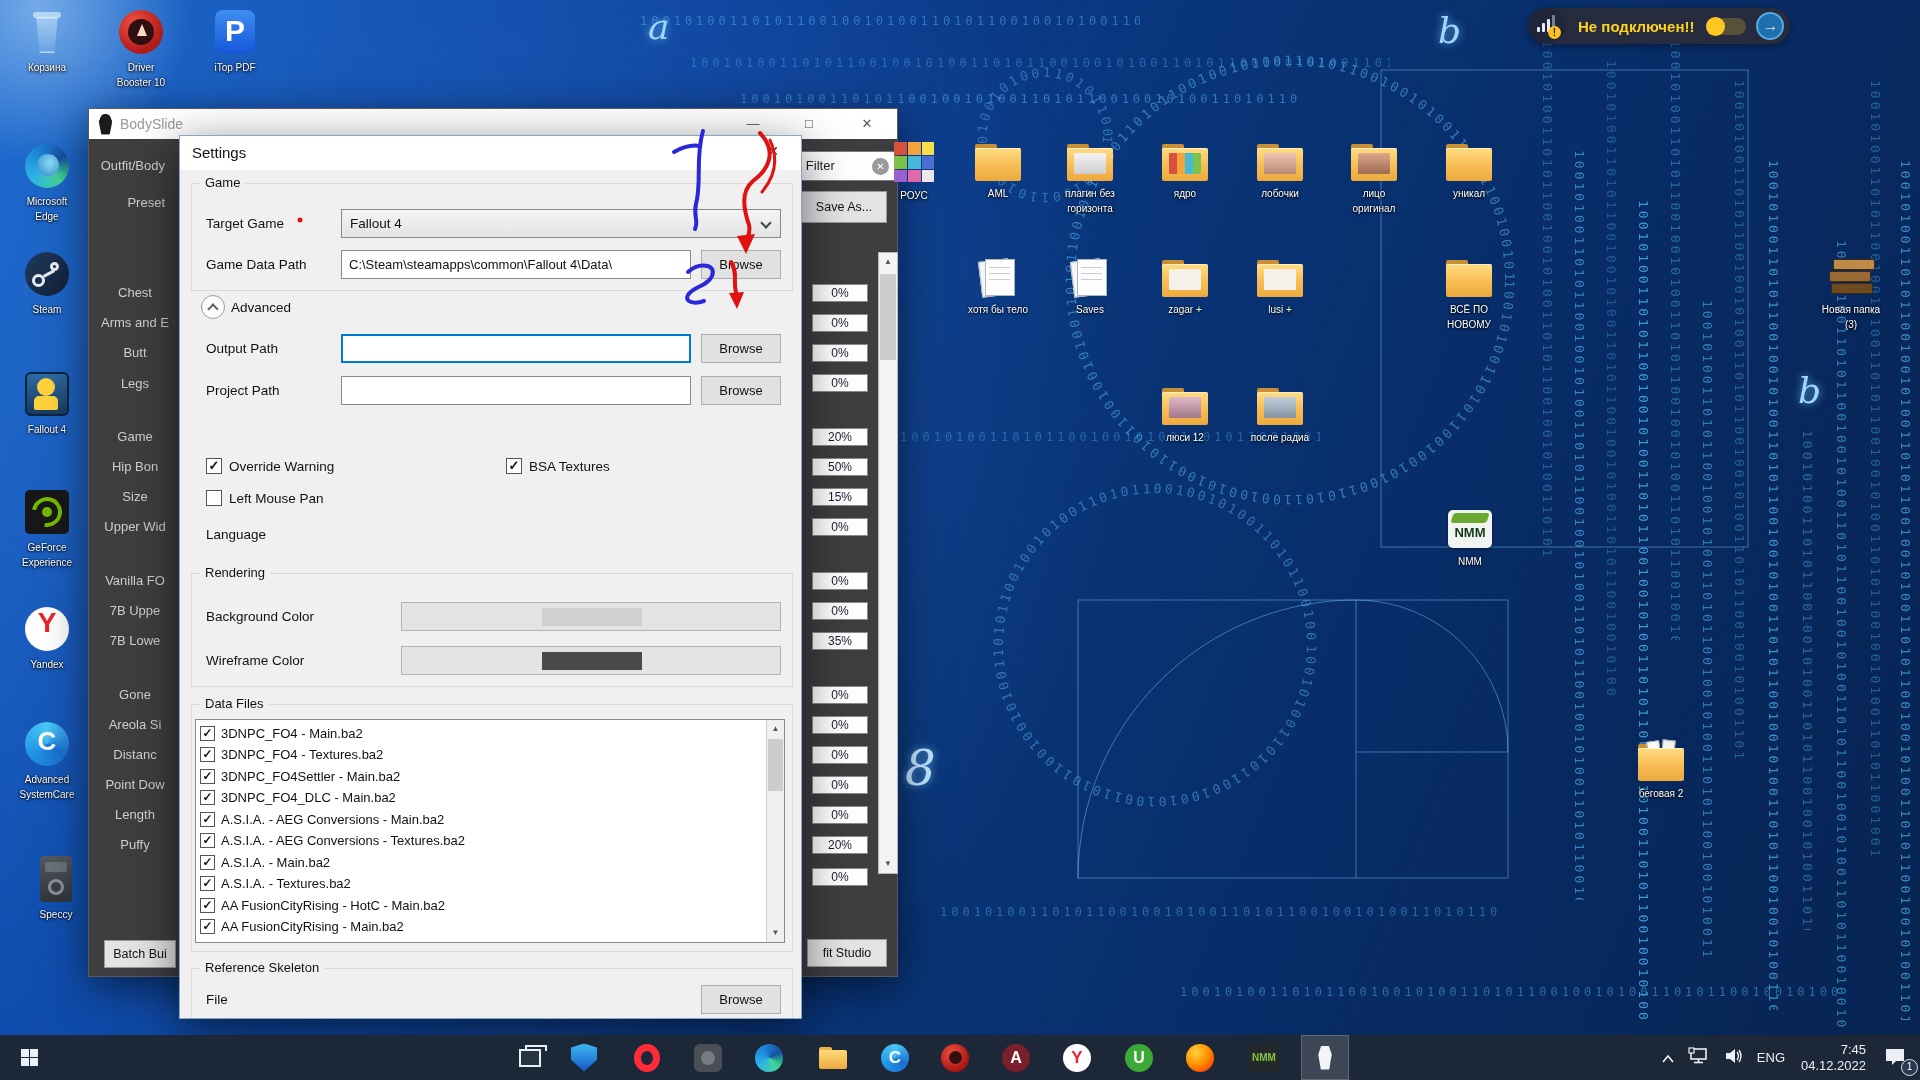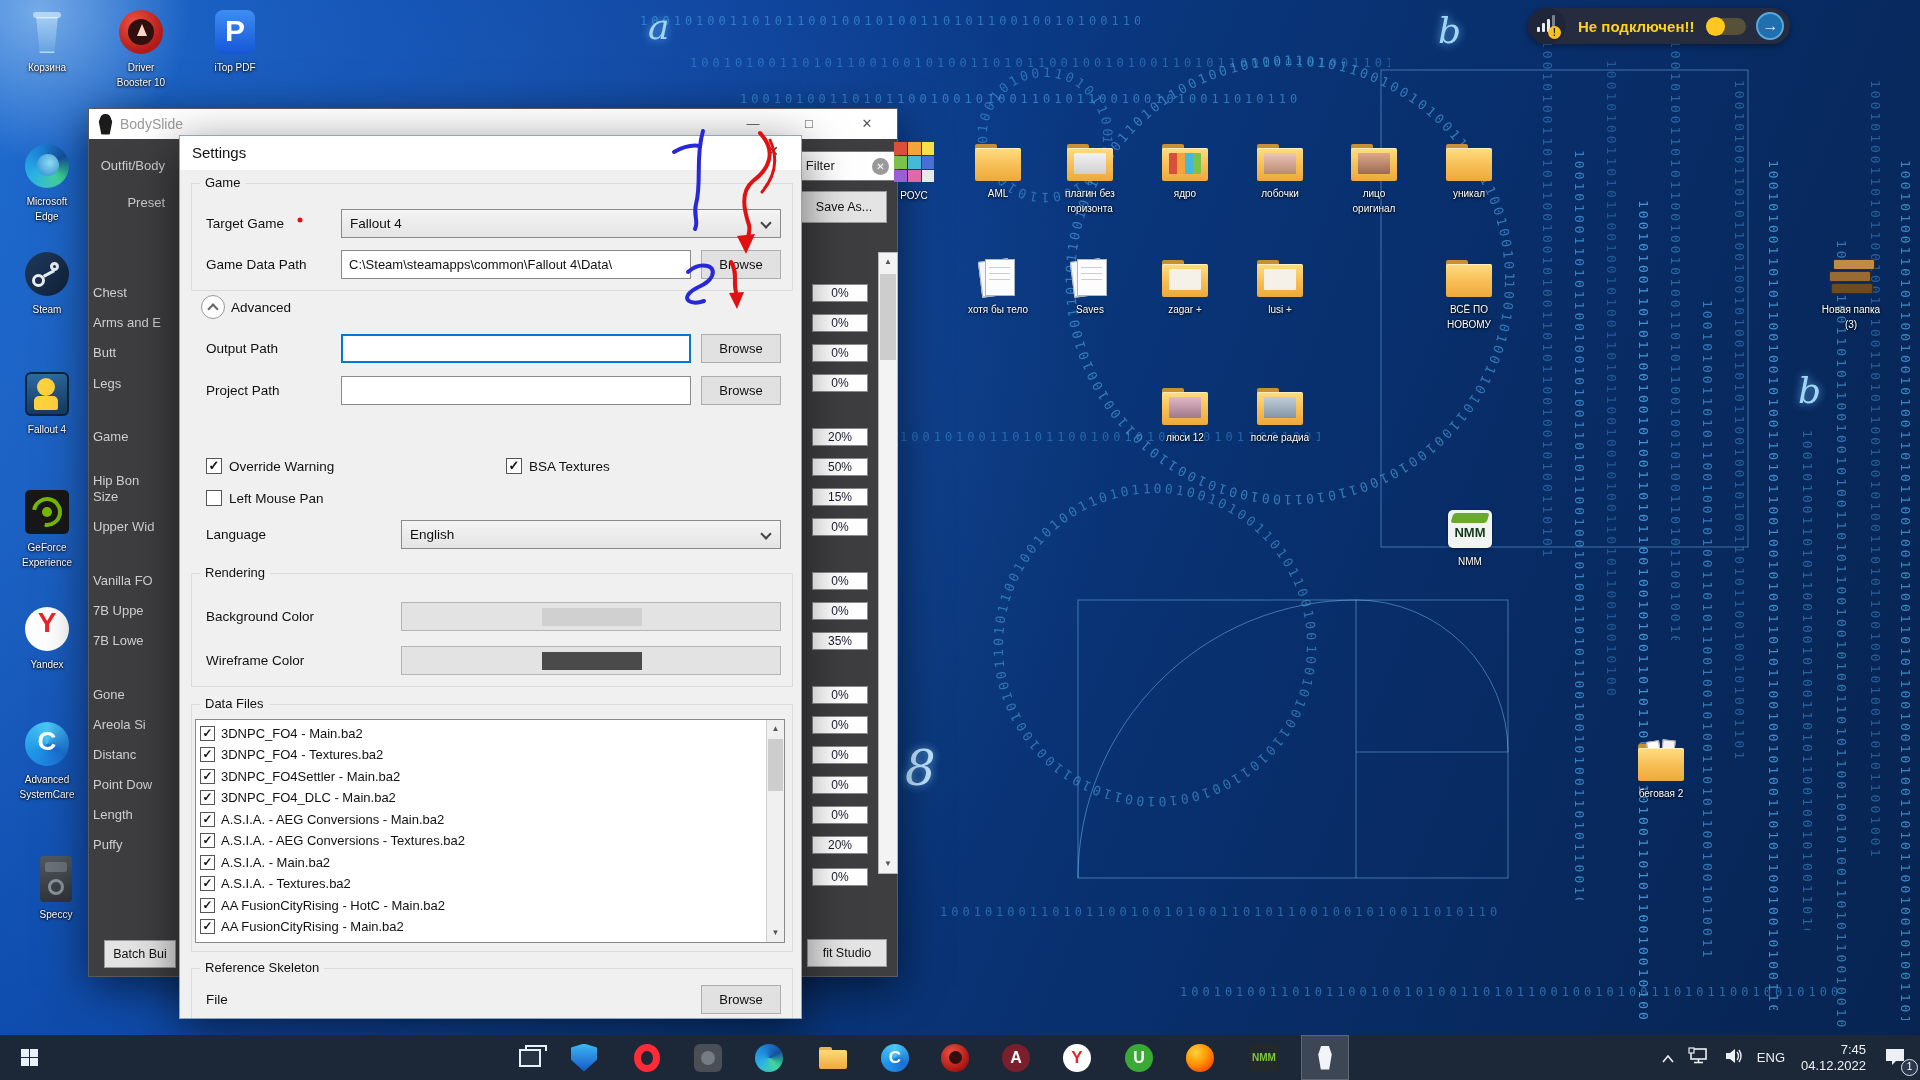--- a/index.html
+++ b/index.html
@@ -40,21 +40,21 @@
   .notif .ntext { color:#ffd21e; font-weight:bold; font-size:15px; margin:0 12px 0 4px; }
   .notif .toggle { position:relative; width:40px; height:17px; border-radius:9px; background:#585139; margin-right:10px; }
   .notif .knob { position:absolute; left:0px; top:-1px; width:19px; height:19px; border-radius:50%; background:#ffc821; }
   .notif .go { width:28px; height:28px; border-radius:50%; background:#1d6fae; border:2px solid #59a8dd; color:#cfeaff; font-size:16px; text-align:center; line-height:24px; }
   
   .bswin { position:absolute; left:88px; top:108px; width:810px; height:869px; background:#3e3e41; border:1px solid #5a5a5e; box-shadow:0 10px 40px rgba(0,0,0,.55); }
   .bstitle { position:absolute; left:0; top:0; width:100%; height:30px; background:#ffffff; display:flex; align-items:center; }
   .bstitle .appico { width:15px; height:21px; margin:0 7px 0 9px; background:#1b1b1b; border-radius:45% 45% 40% 40%/60% 60% 30% 30%; clip-path:polygon(25% 0,75% 0,95% 38%,78% 100%,22% 100%,5% 38%); }
   .bstitle .ttext { color:#9a9a9a; font-size:14px; }
   .winbtn { position:absolute; top:0; width:34px; height:29px; color:#555; font-size:13px; text-align:center; line-height:29px; }
-  .bs-row-label { position:absolute; left:4px; width:84px; height:18px; line-height:18px; text-align:left; color:#cfcfcf; font-size:13px; white-space:nowrap; overflow:hidden; }
+  .bs-row-label { position:absolute; left:4px; width:84px; height:18px; line-height:18px; text-align:center; color:#cfcfcf; font-size:13px; white-space:nowrap; overflow:hidden; }
   .bs-val { position:absolute; left:723px; width:56px; height:18px; background:#fff; border:1px solid #8a8a8a; color:#1c1c30; font-size:12px; text-align:center; line-height:16px; }
   .bs-side-lbl { position:absolute; left:4px; width:72px; text-align:right; color:#cccccc; font-size:13px; }
   .bs-btn { position:absolute; background:#e4e4e4; border:1px solid #9a9a9a; color:#111; font-size:12.5px; text-align:center; line-height:26px; height:28px; overflow:hidden; white-space:nowrap; }
   .bs-scroll { position:absolute; left:789px; top:143px; width:20px; height:622px; background:#f3f3f3; border:1px solid #b8b8b8; }
   .bs-scroll .thumb { position:absolute; left:1px; top:21px; width:16px; height:86px; background:#cdcdcd; }
   .sarrow { position:absolute; left:0; width:18px; height:18px; font-size:8px; color:#555; text-align:center; line-height:18px; }
   .filterbox { position:absolute; left:698px; top:42px; width:108px; height:30px; background:#fff; border:1px solid #7a7a7a; font-size:13px; color:#222; line-height:28px; padding-left:7px; }
   .filterbox .clr { position:absolute; right:5px; top:6px; width:17px; height:17px; border-radius:50%; background:#9a9a9a; color:#fff; font-size:10px; text-align:center; line-height:17px; }
   
   .dlg { position:absolute; left:179px; top:135px; width:623px; height:884px; background:#f0f0f0; border:1px solid #89a6c4; box-shadow:0 12px 45px rgba(0,0,0,.55); overflow:hidden; }
@@ -412,21 +412,21 @@
     </div>
 
     <div class="bs-side-lbl" style="top:49px">Outfit/Body</div>
     <div class="bs-side-lbl" style="top:86px">Preset</div>
 
     <div class="bs-row-label" style="top:175px">Chest</div>
     <div class="bs-row-label" style="top:205px">Arms and E</div>
     <div class="bs-row-label" style="top:235px">Butt</div>
     <div class="bs-row-label" style="top:266px">Legs</div>
     <div class="bs-row-label" style="top:319px">Game</div>
-    <div class="bs-row-label" style="top:363px">Hip Bon</div>
+    <div class="bs-row-label" style="top:349px">Hip Bon</div>
     <div class="bs-row-label" style="top:379px">Size</div>
     <div class="bs-row-label" style="top:409px">Upper Wid</div>
     <div class="bs-row-label" style="top:463px">Vanilla FO</div>
     <div class="bs-row-label" style="top:493px">7B Uppe</div>
     <div class="bs-row-label" style="top:523px">7B Lowe</div>
     <div class="bs-row-label" style="top:577px">Gone</div>
     <div class="bs-row-label" style="top:607px">Areola Si</div>
     <div class="bs-row-label" style="top:637px">Distanc</div>
     <div class="bs-row-label" style="top:667px">Point Dow</div>
     <div class="bs-row-label" style="top:697px">Length</div>
@@ -498,23 +498,20 @@
     </div>
     <div class="cbrow" style="left:326px;top:322px">
       <span class="cb">✓</span>
       <span class="cblbl">BSA Textures</span>
     </div>
     <div class="cbrow" style="left:26px;top:354px">
       <span class="cb"></span>
       <span class="cblbl">Left Mouse Pan</span>
     </div>
     <div class="flabel" style="left:26px;top:391px">Language</div>
-    <div class="combo" style="left:221px;top:384px;width:380px">
-      <span>English</span><span class="arr"></span>
-    </div>
 
     <div class="group" style="left:11px;top:437px;width:602px;height:114px">
       <span class="glabel">Rendering</span>
     </div>
     <div class="flabel" style="left:26px;top:473px">Background Color</div>
     <div class="colorbtn" style="left:221px;top:466px">
         <div class="sw" style="background:#d0d0d0"></div>
       </div>
     <div class="flabel" style="left:26px;top:517px">Wireframe Color</div>
     <div class="colorbtn" style="left:221px;top:510px">

